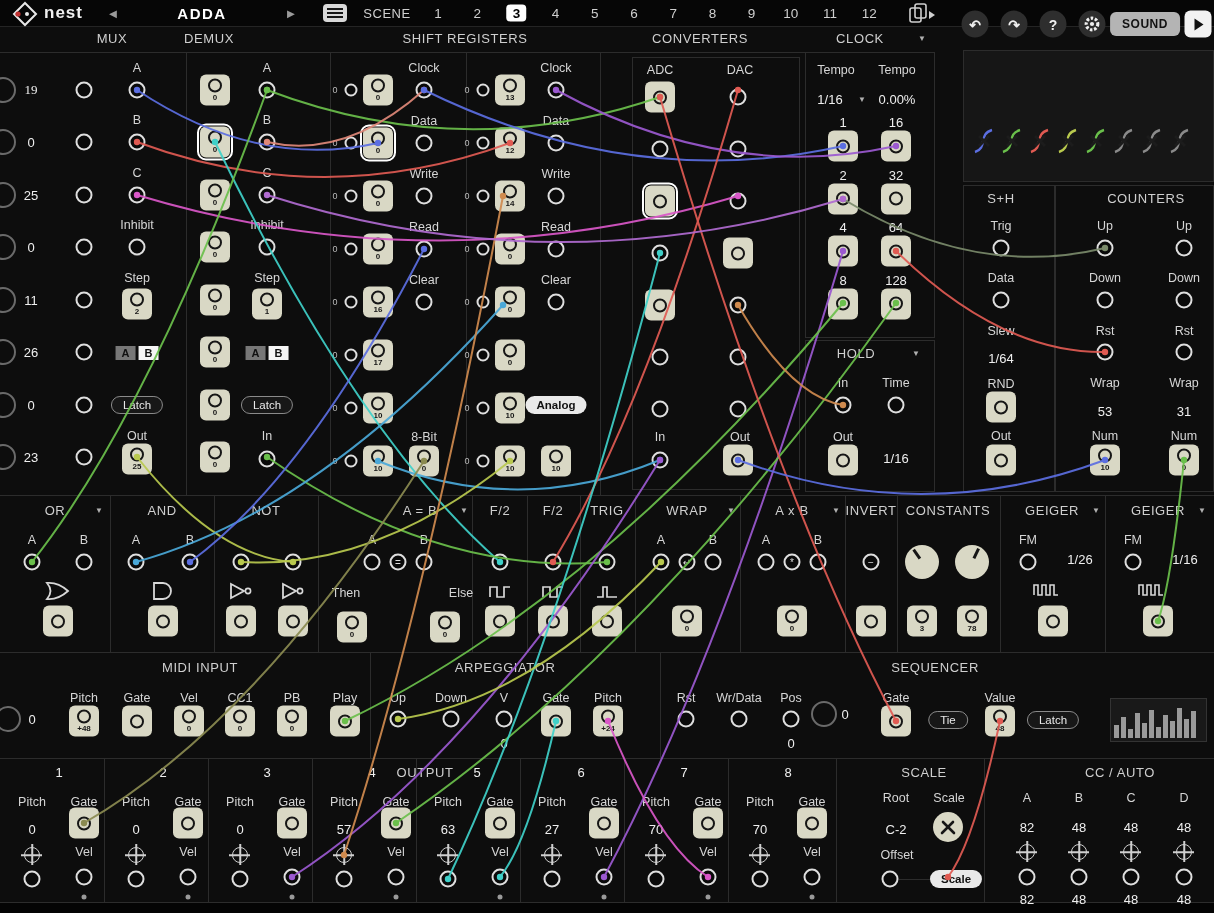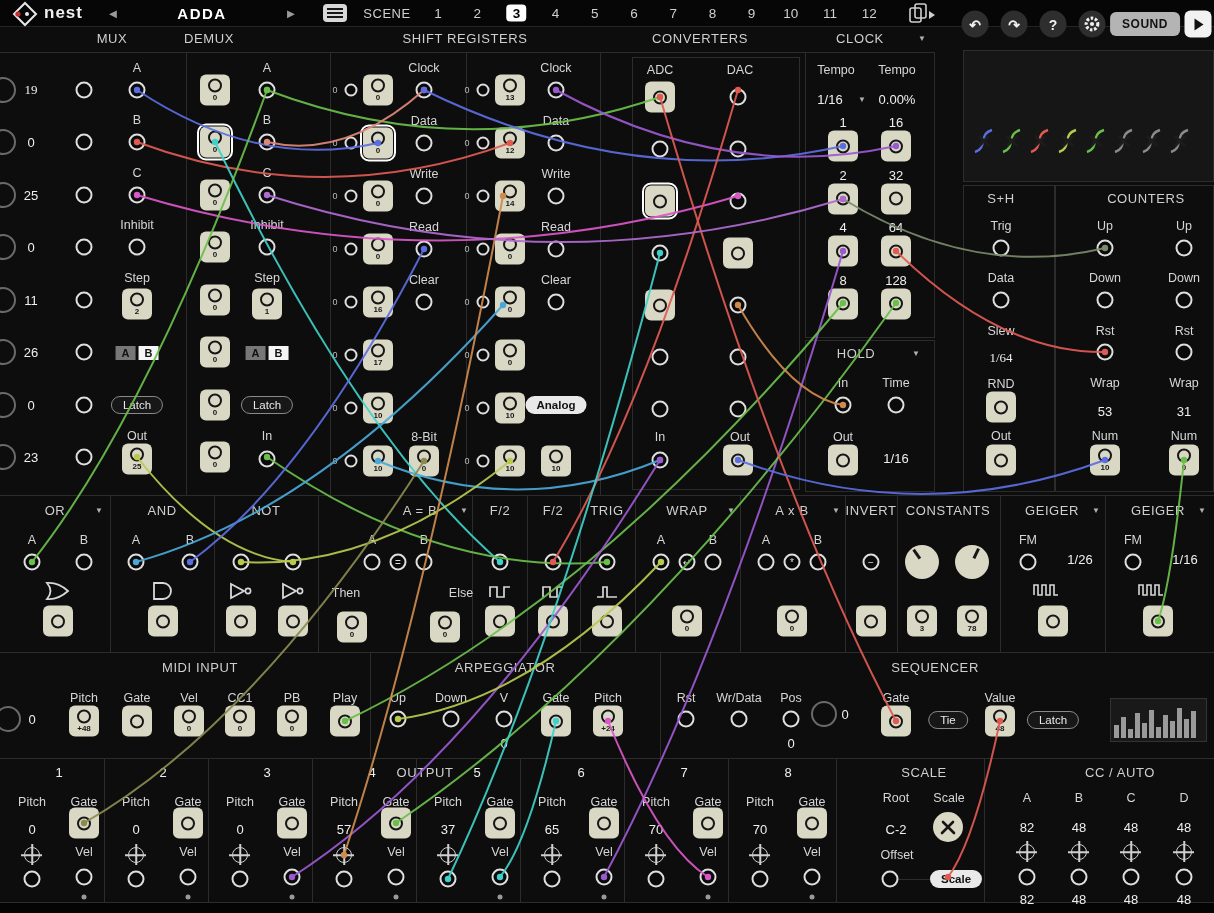--- a/index.html
+++ b/index.html
@@ -604,21 +604,21 @@
       </svg></div>
     <div class="weicon" data-name="wire-editor-wire-icon" style="left: 1180px; top: 141px;"><svg width="24" height="30" viewBox="0 0 24 30">
         <path d="M3,26 C16,22 6,8 20,4" fill="none" stroke="#8a8a8a" stroke-width="2.4"></path>
         <path d="M7,10 L17,20 M17,10 L7,20" stroke="#1c1c1c" stroke-width="3"></path>
       </svg></div>
     <div class="lbl" data-name="sh-trig-label" style="left: 1001px; top: 226px;">Trig</div>
     <div class="port" data-name="sh-trig-port" style="left: 1001px; top: 248px;"></div>
     <div class="lbl" data-name="sh-data-label" style="left: 1001px; top: 278px;">Data</div>
     <div class="port" data-name="sh-data-port" style="left: 1001px; top: 300px;"></div>
     <div class="lbl" data-name="sh-slew-label" style="left: 1001px; top: 331px;">Slew</div>
-    <div class="val" data-name="sh-slew-value" style="left: 1001px; top: 358px; font-family: Liberation Serif, serif;">1/64</div>
+    <div class="val" data-name="sh-slew-value" style="left: 1001px; top: 358px;">1/64</div>
     <div class="lbl" data-name="sh-rnd-label" style="left: 1001px; top: 384px;">RND</div>
     <div class="jack" data-name="sh-rnd-jack" style="left: 1001px; top: 407px;">
       <div class="ring" data-name="jack-socket"></div>
     </div>
     <div class="lbl" data-name="sh-out-label" style="left: 1001px; top: 436px;">Out</div>
     <div class="jack" data-name="sh-out-jack" style="left: 1001px; top: 460px;">
       <div class="ring" data-name="jack-socket"></div>
     </div>
     <div class="lbl" data-name="counter1-up-label" style="left: 1105px; top: 226px;">Up</div>
     <div class="port" data-name="counter1-up-port" style="left: 1105px; top: 248px;"></div>
@@ -922,32 +922,32 @@
     <div class="jack" data-name="output-gate-jack" style="left: 396px; top: 823px;">
       <div class="ring" data-name="jack-socket"></div>
     </div>
     <div class="cross" data-name="output-pitch-cv-port" style="left: 344px; top: 855px;"></div>
     <div class="lbl" data-name="output-vel-label" style="left: 396px; top: 852px;">Vel</div>
     <div class="port" data-name="output-port" style="left: 344px; top: 879px;"></div>
     <div class="port" data-name="output-vel-port" style="left: 396px; top: 877px;"></div>
     <div class="dot" data-name="led-dot" style="left: 396px; top: 897px;"></div>
     <div class="lbl" data-name="output-pitch-label" style="left: 448px; top: 802px;">Pitch</div>
     <div class="lbl" data-name="output-gate-label" style="left: 500px; top: 802px;">Gate</div>
-    <div class="val" data-name="output-pitch-value" style="left: 448px; top: 829px;">37</div>
+    <div class="val" data-name="output-pitch-value" style="left: 448px; top: 829px;">63</div>
     <div class="jack" data-name="output-gate-jack" style="left: 500px; top: 823px;">
       <div class="ring" data-name="jack-socket"></div>
     </div>
     <div class="cross" data-name="output-pitch-cv-port" style="left: 448px; top: 855px;"></div>
     <div class="lbl" data-name="output-vel-label" style="left: 500px; top: 852px;">Vel</div>
     <div class="port" data-name="output-port" style="left: 448px; top: 879px;"></div>
     <div class="port" data-name="output-vel-port" style="left: 500px; top: 877px;"></div>
     <div class="dot" data-name="led-dot" style="left: 500px; top: 897px;"></div>
     <div class="lbl" data-name="output-pitch-label" style="left: 552px; top: 802px;">Pitch</div>
     <div class="lbl" data-name="output-gate-label" style="left: 604px; top: 802px;">Gate</div>
-    <div class="val" data-name="output-pitch-value" style="left: 552px; top: 829px;">65</div>
+    <div class="val" data-name="output-pitch-value" style="left: 552px; top: 829px;">27</div>
     <div class="jack" data-name="output-gate-jack" style="left: 604px; top: 823px;">
       <div class="ring" data-name="jack-socket"></div>
     </div>
     <div class="cross" data-name="output-pitch-cv-port" style="left: 552px; top: 855px;"></div>
     <div class="lbl" data-name="output-vel-label" style="left: 604px; top: 852px;">Vel</div>
     <div class="port" data-name="output-port" style="left: 552px; top: 879px;"></div>
     <div class="port" data-name="output-vel-port" style="left: 604px; top: 877px;"></div>
     <div class="dot" data-name="led-dot" style="left: 604px; top: 897px;"></div>
     <div class="lbl" data-name="output-pitch-label" style="left: 656px; top: 802px;">Pitch</div>
     <div class="lbl" data-name="output-gate-label" style="left: 708px; top: 802px;">Gate</div>

